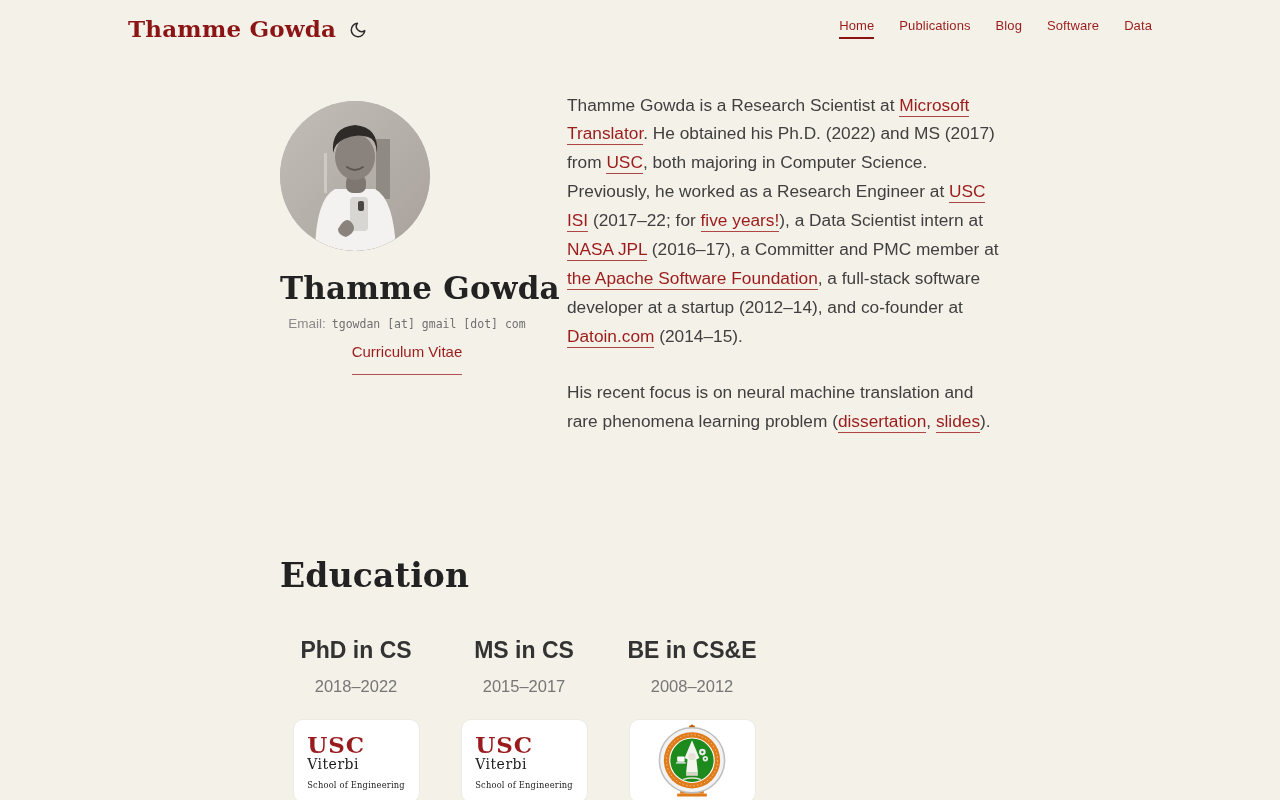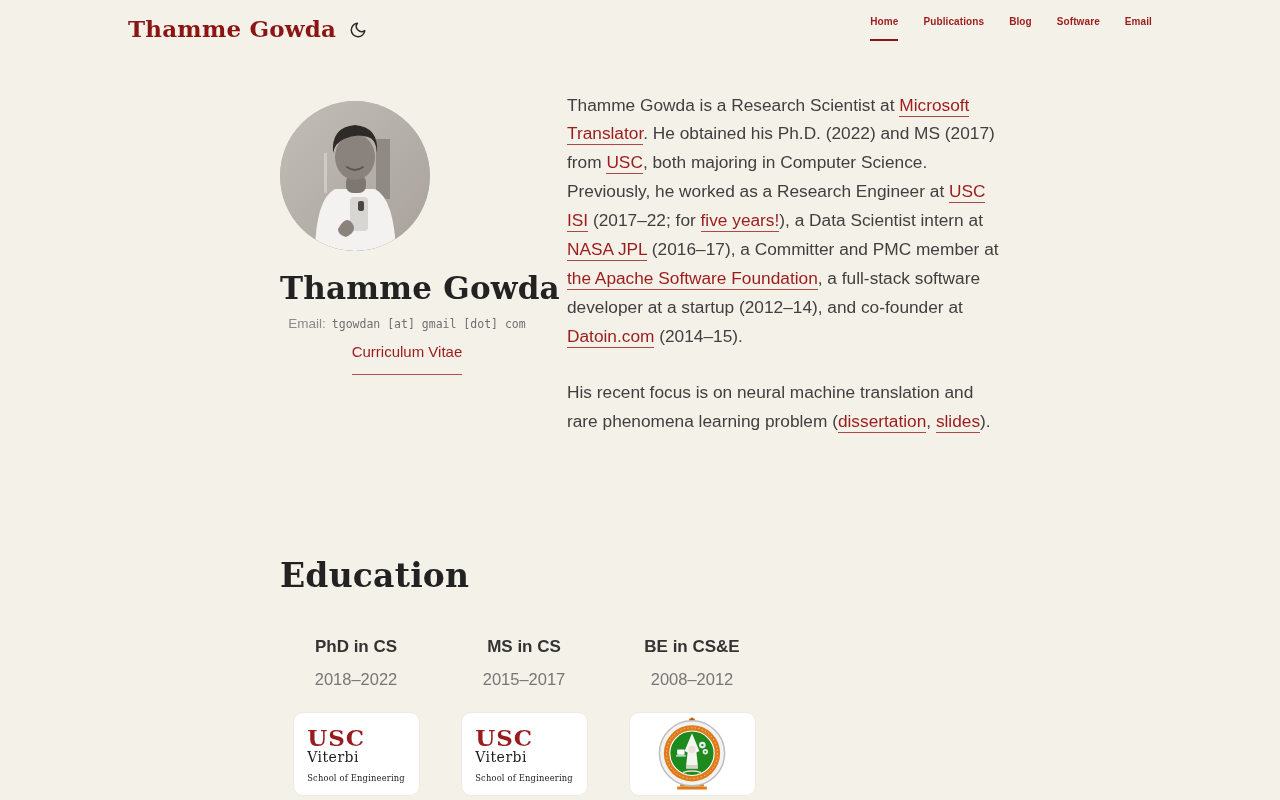--- a/index.html
+++ b/index.html
@@ -36,22 +36,22 @@
     font-weight:700;font-size:23px;line-height:1.2;
     color:var(--accent-dark);text-decoration:none;letter-spacing:.2px;
   }
   .theme-toggle{
     background:none;border:none;padding:2px;margin-top:2px;
     display:inline-flex;align-items:center;cursor:pointer;color:#2b2b2b;
   }
   .main-nav{display:flex;align-items:baseline;gap:25px;}
   .main-nav a{
     color:var(--accent);text-decoration:none;
-    font-size:10px;font-weight:700;letter-spacing:.1px;
-    padding-bottom:12px;border-bottom:2px solid transparent;
+    font-size:13px;font-weight:400;letter-spacing:.1px;
+    padding-bottom:4px;border-bottom:2px solid transparent;
   }
   .main-nav a.active{border-bottom-color:var(--accent-dark);}
 
   
   main{width:720px;margin:0 auto;padding-top:34px;}
   .intro{display:flex;gap:33px;align-items:flex-start;}
   .profile-col{width:254px;flex:0 0 254px;text-align:center;}
   .photo{
     width:150px;height:150px;border-radius:50%;overflow:hidden;
     margin-top:10px;display:block;
@@ -83,21 +83,21 @@
 
   
   .education{margin-top:92px;padding-bottom:52px;}
   .education h2{
     font-family:"DejaVu Serif",serif;
     font-size:33px;font-weight:700;color:var(--heading);
     margin:4px 0 42px;letter-spacing:.2px;
   }
   .edu-grid{display:flex;}
   .edu-item{width:152px;margin-right:16px;text-align:center;}
-  .edu-degree{font-size:17px;font-weight:700;color:#333;margin:0 0 13px;}
+  .edu-degree{font-size:23px;font-weight:700;color:#333;margin:0 0 13px;}
   .edu-years{font-size:16.5px;color:var(--muted);margin:12px 0 23px;}
   .edu-logo-card{
     width:127px;height:84px;background:#ffffff;border:1px solid #eceae3;
     border-radius:10px;margin:0 auto;
     display:flex;align-items:center;justify-content:center;overflow:hidden;
   }
   .usc-logo{text-align:left;line-height:1;}
   .usc-line1{
     font-family:"DejaVu Serif",serif;font-weight:700;
     color:var(--usc-red);font-size:23px;letter-spacing:1px;
@@ -124,21 +124,21 @@
             <path d="M21 12.79A9 9 0 1 1 11.21 3 7 7 0 0 0 21 12.79z"></path>
           </svg>
         </span>
       </button>
     </div>
     <nav class="main-nav">
       <a class="active">Home</a>
       <a>Publications</a>
       <a>Blog</a>
       <a>Software</a>
-      <a>Email</a>
+      <a>Data</a>
     </nav>
   </div>
 </header>
 
 <main>
   <section class="intro">
 
     <div class="profile-col">
       <span class="photo">
         <svg viewBox="0 0 150 150">

